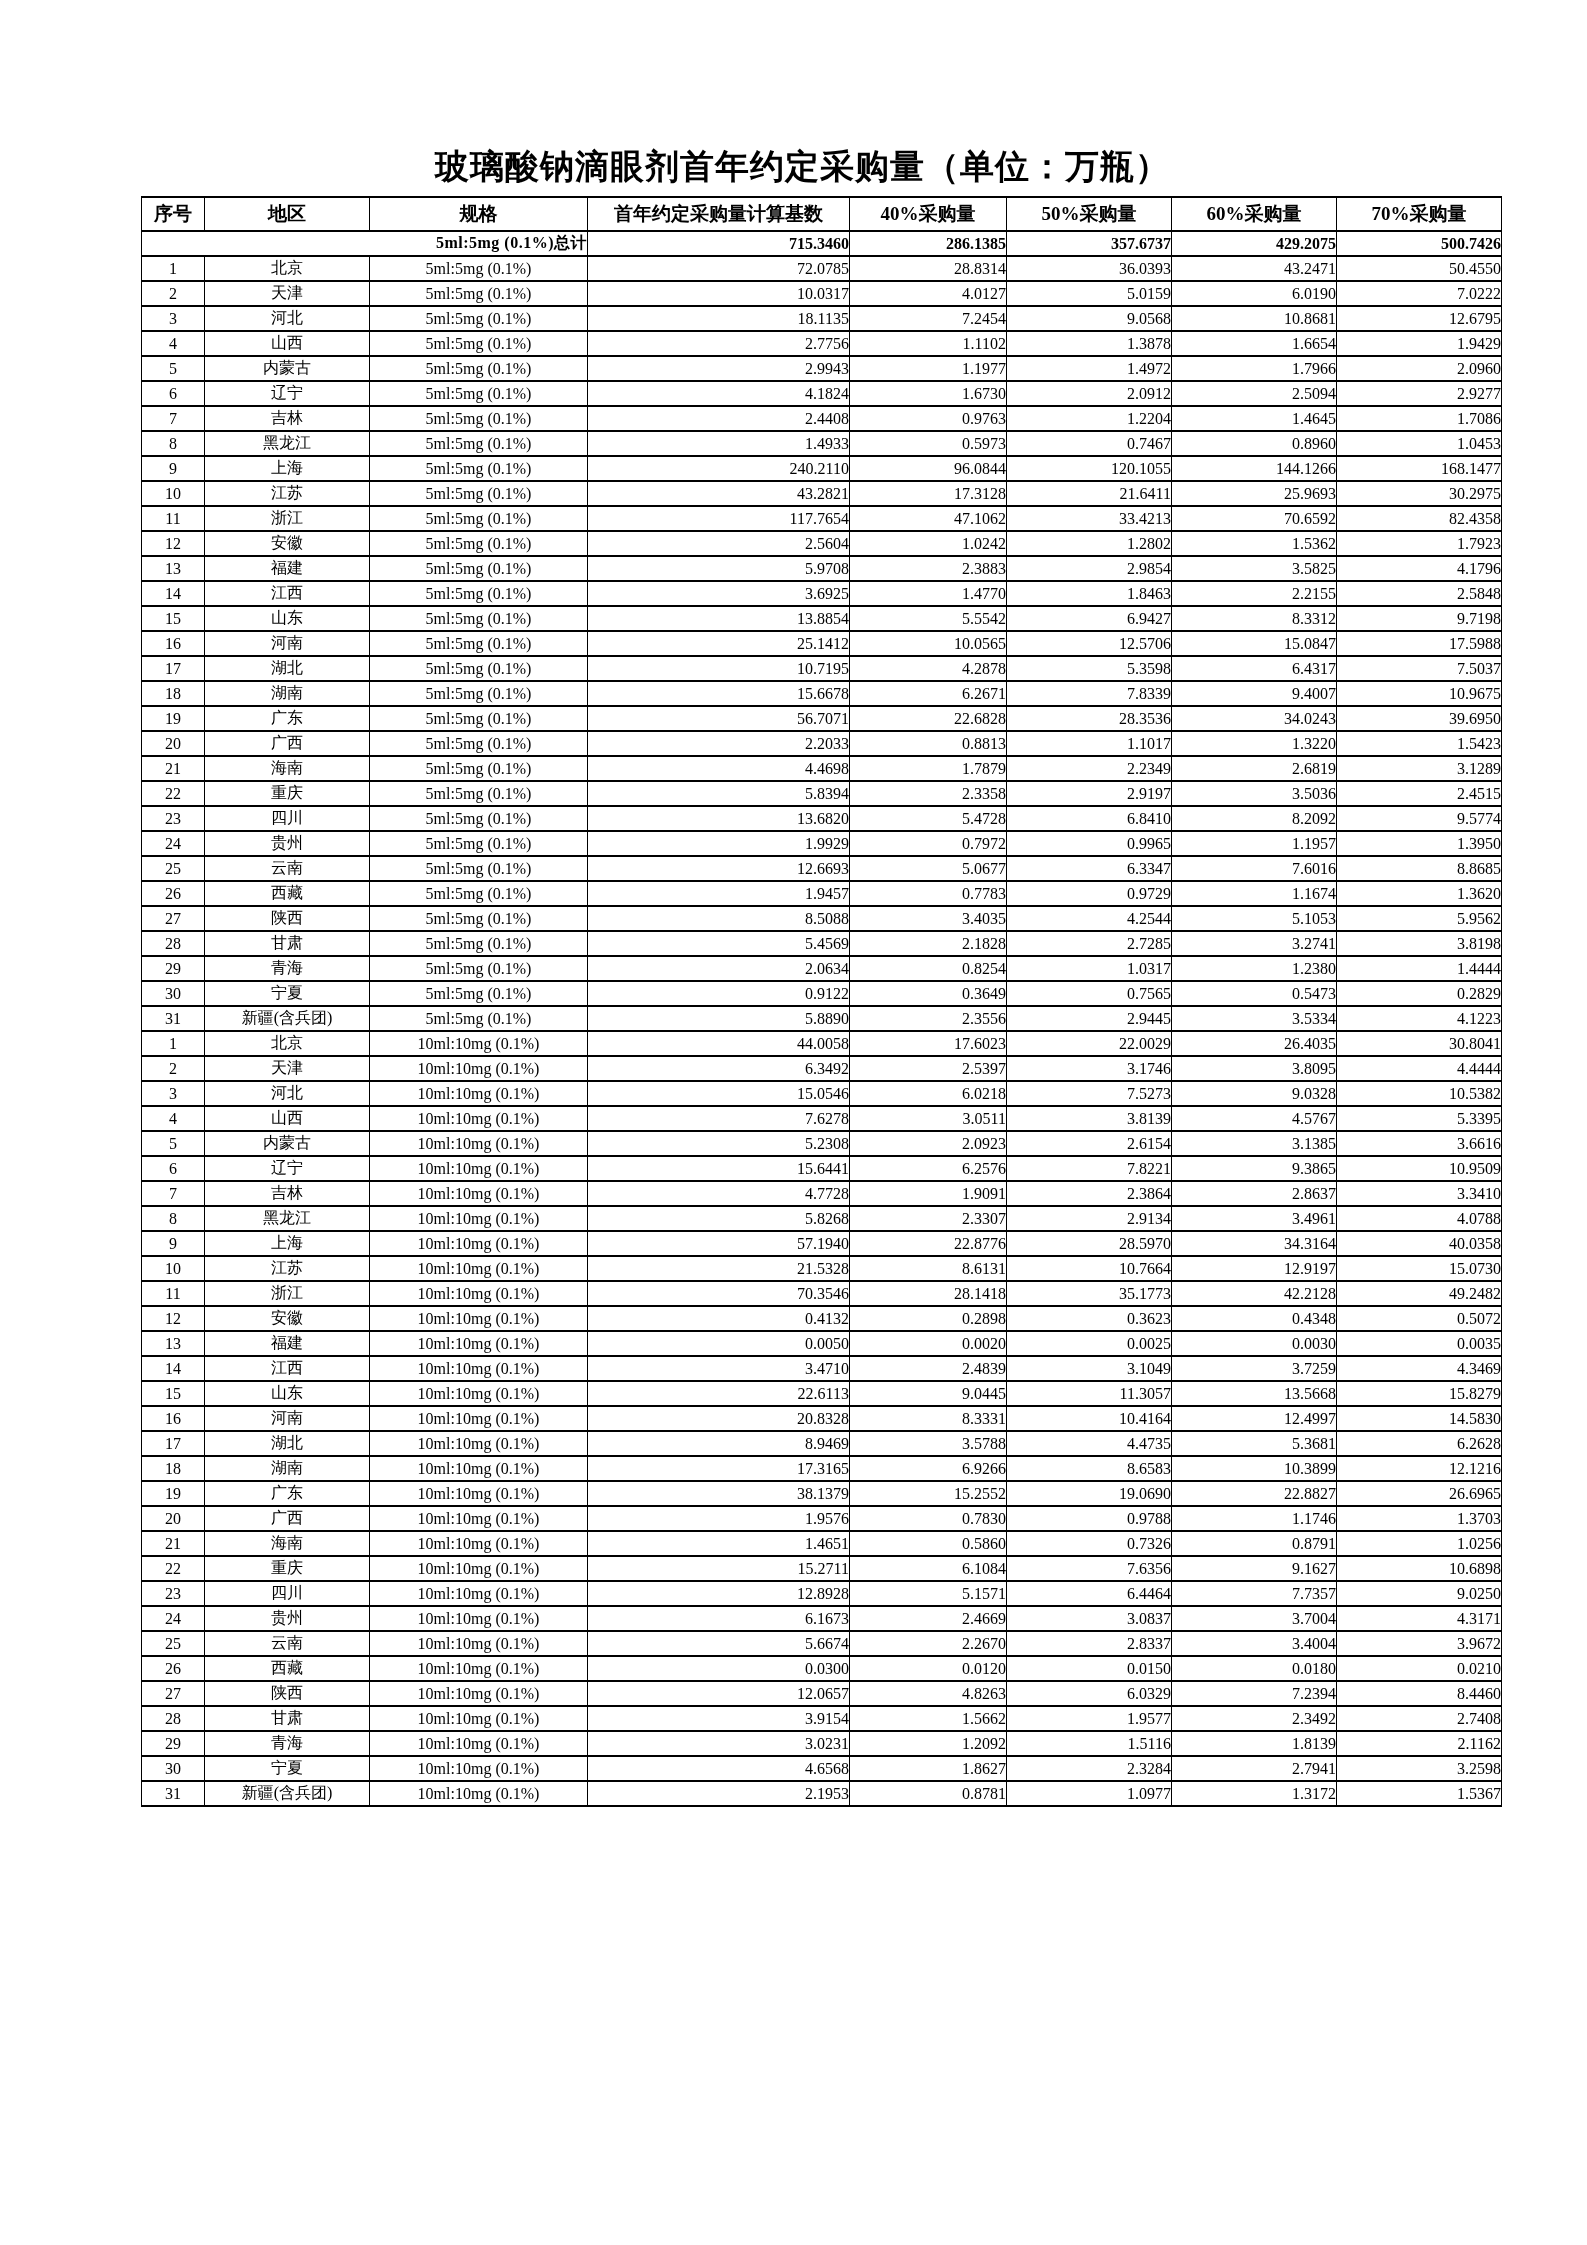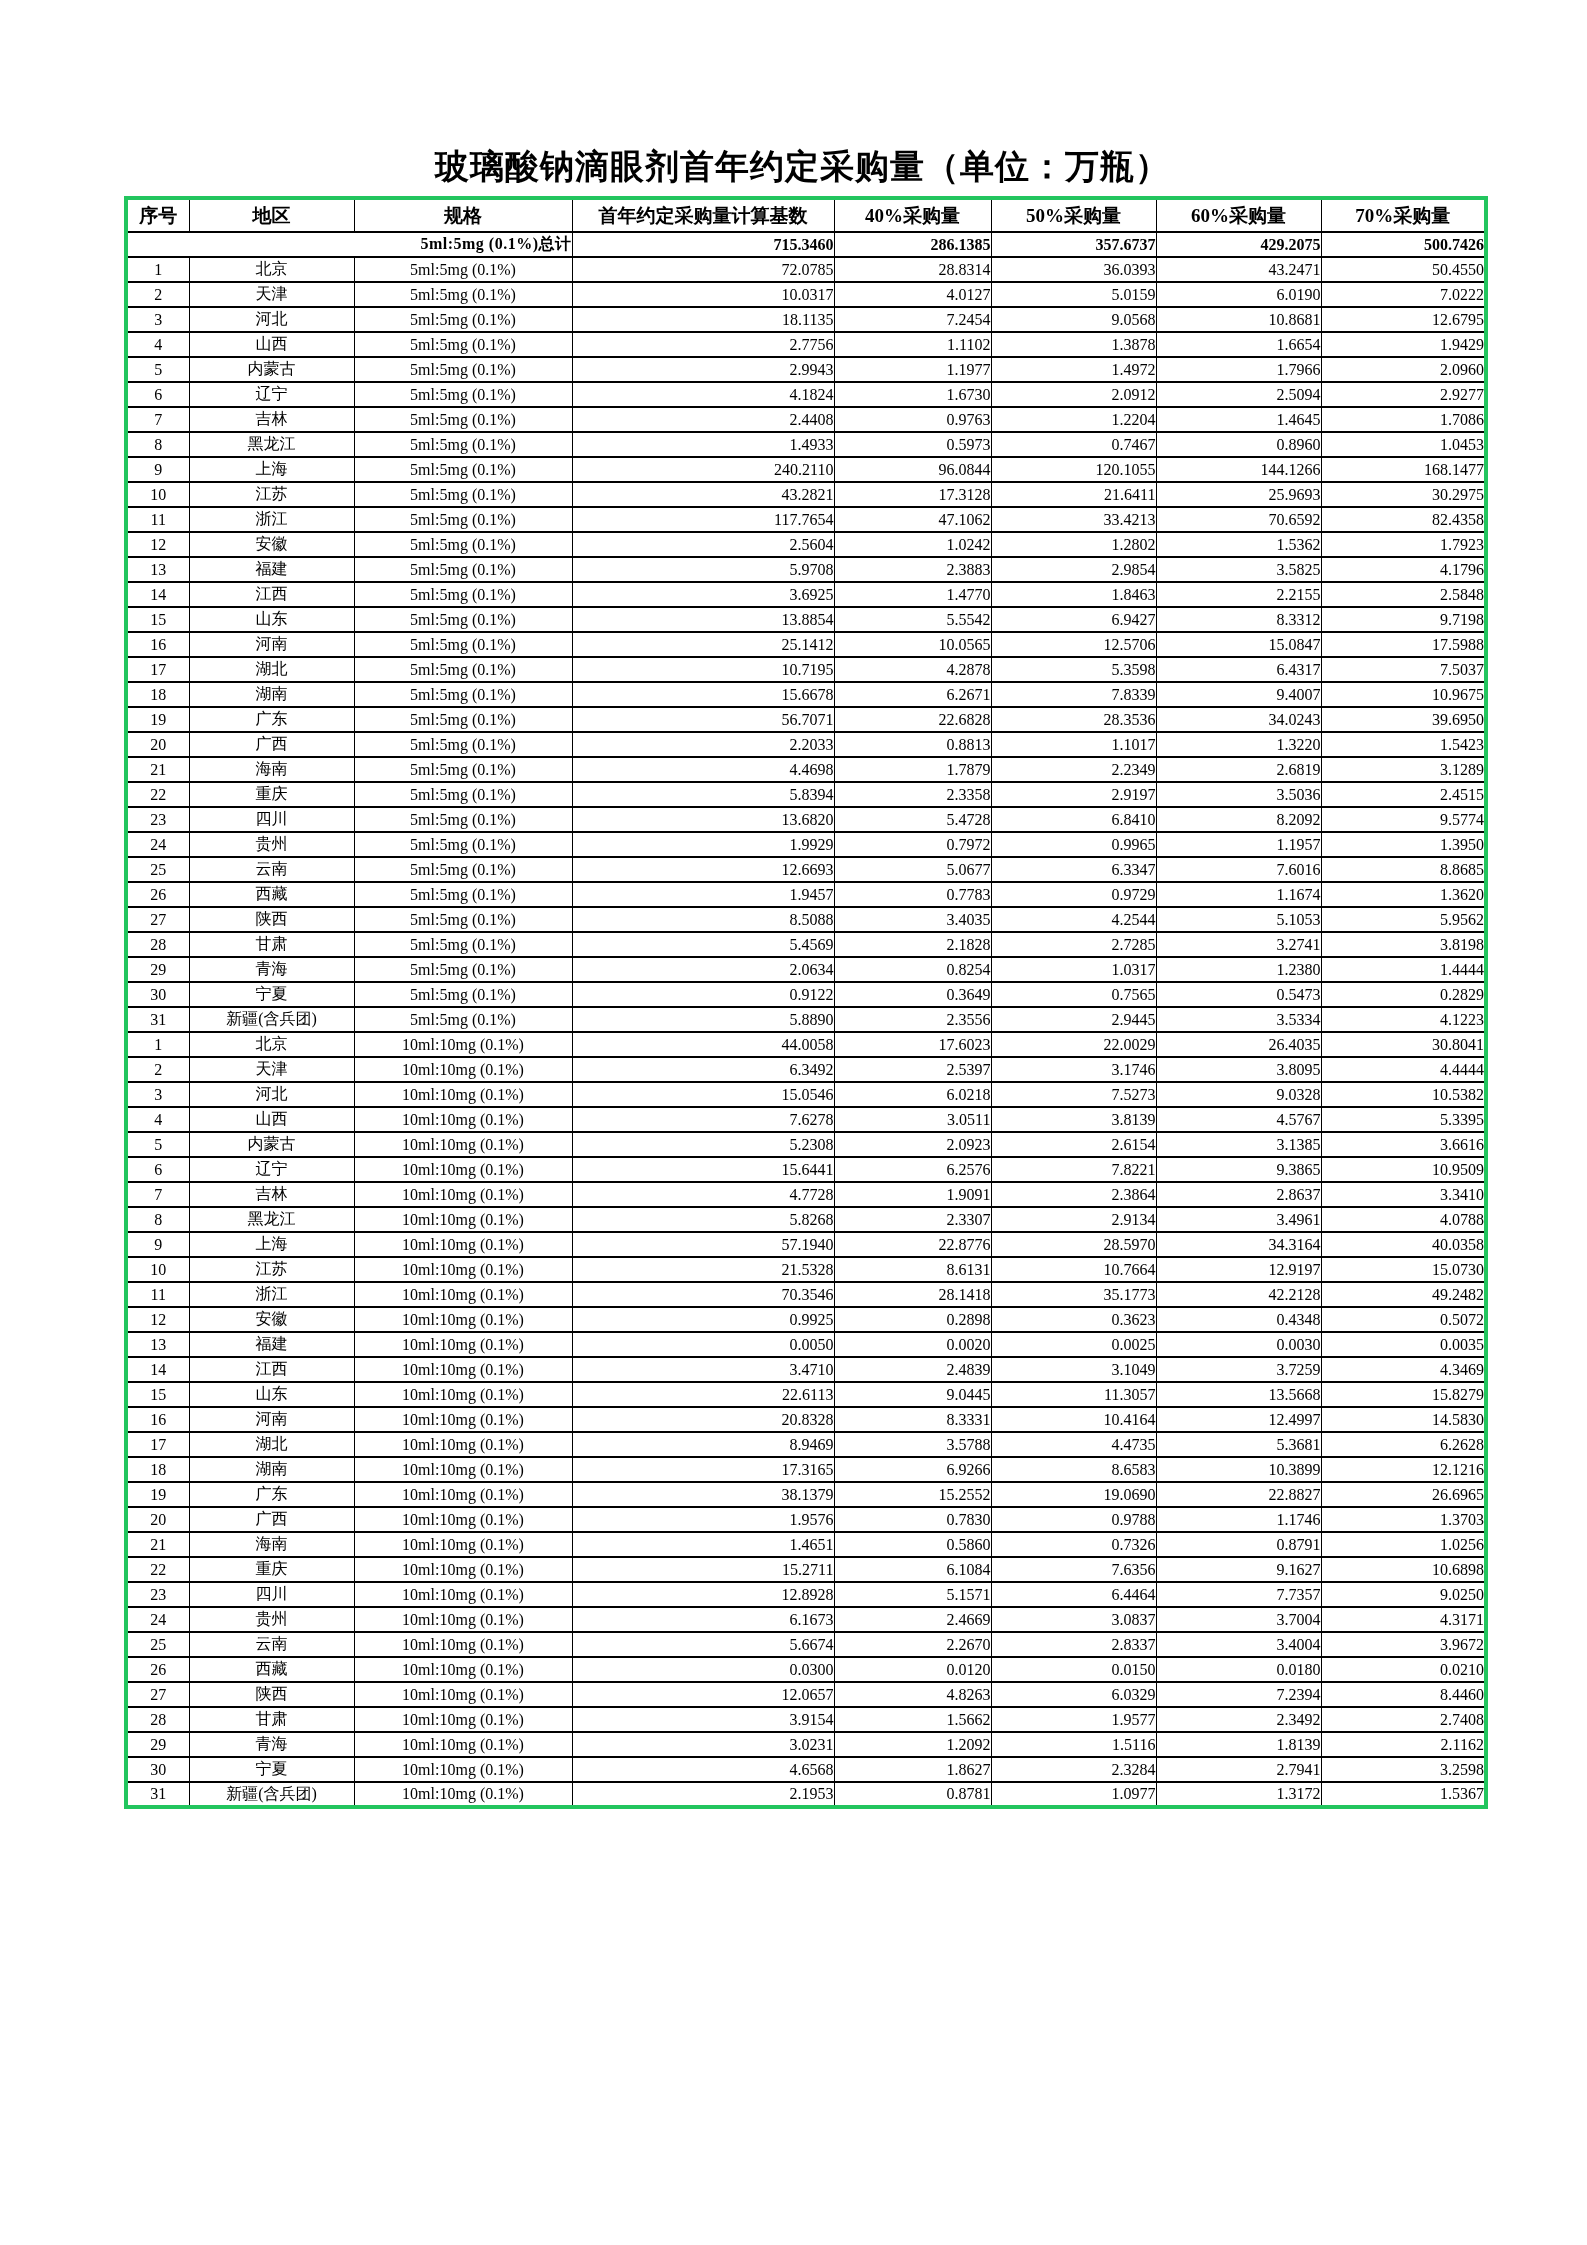--- a/index.html
+++ b/index.html
@@ -11,23 +11,23 @@
     position: relative;
   }
   .page { position: relative; width: 1587px; height: 1873px; overflow: hidden; }
   .doc-title {
     position: absolute; top: 144px; left: 110px; width: 1385px;
     margin: 0; text-align: center;
     font-size: 34px; font-weight: 700; letter-spacing: 1px;
     white-space: nowrap;
   }
   table.proc-table {
-    position: absolute; left: 124px; top: 196px;
+    position: absolute; left: 141px; top: 196px;
     border-collapse: collapse; table-layout: fixed;
-    border: 4px solid #22c55e;
+    border: 1px solid #22c55e;
   }
   .proc-table th, .proc-table td {
     border-left: 1px solid #000; border-right: 1px solid #000;
     border-top: 2px solid #000; border-bottom: 2px solid #000;
     padding: 0; white-space: nowrap; overflow: hidden;
   }
   .proc-table thead th {
     height: 34px; font-size: 19px; font-weight: 700; text-align: center;
   }
   .proc-table tbody td { height: 25px; font-size: 16px; }
@@ -494,21 +494,21 @@
       <td class="c-num">70.3546</td>
       <td class="c-num">28.1418</td>
       <td class="c-num">35.1773</td>
       <td class="c-num">42.2128</td>
       <td class="c-num">49.2482</td>
     </tr>
         <tr class="data-row">
       <td class="c-idx">12</td>
       <td class="c-region">安徽</td>
       <td class="c-spec">10ml:10mg (0.1%)</td>
-      <td class="c-num">0.9925</td>
+      <td class="c-num">0.4132</td>
       <td class="c-num">0.2898</td>
       <td class="c-num">0.3623</td>
       <td class="c-num">0.4348</td>
       <td class="c-num">0.5072</td>
     </tr>
         <tr class="data-row">
       <td class="c-idx">13</td>
       <td class="c-region">福建</td>
       <td class="c-spec">10ml:10mg (0.1%)</td>
       <td class="c-num">0.0050</td>

